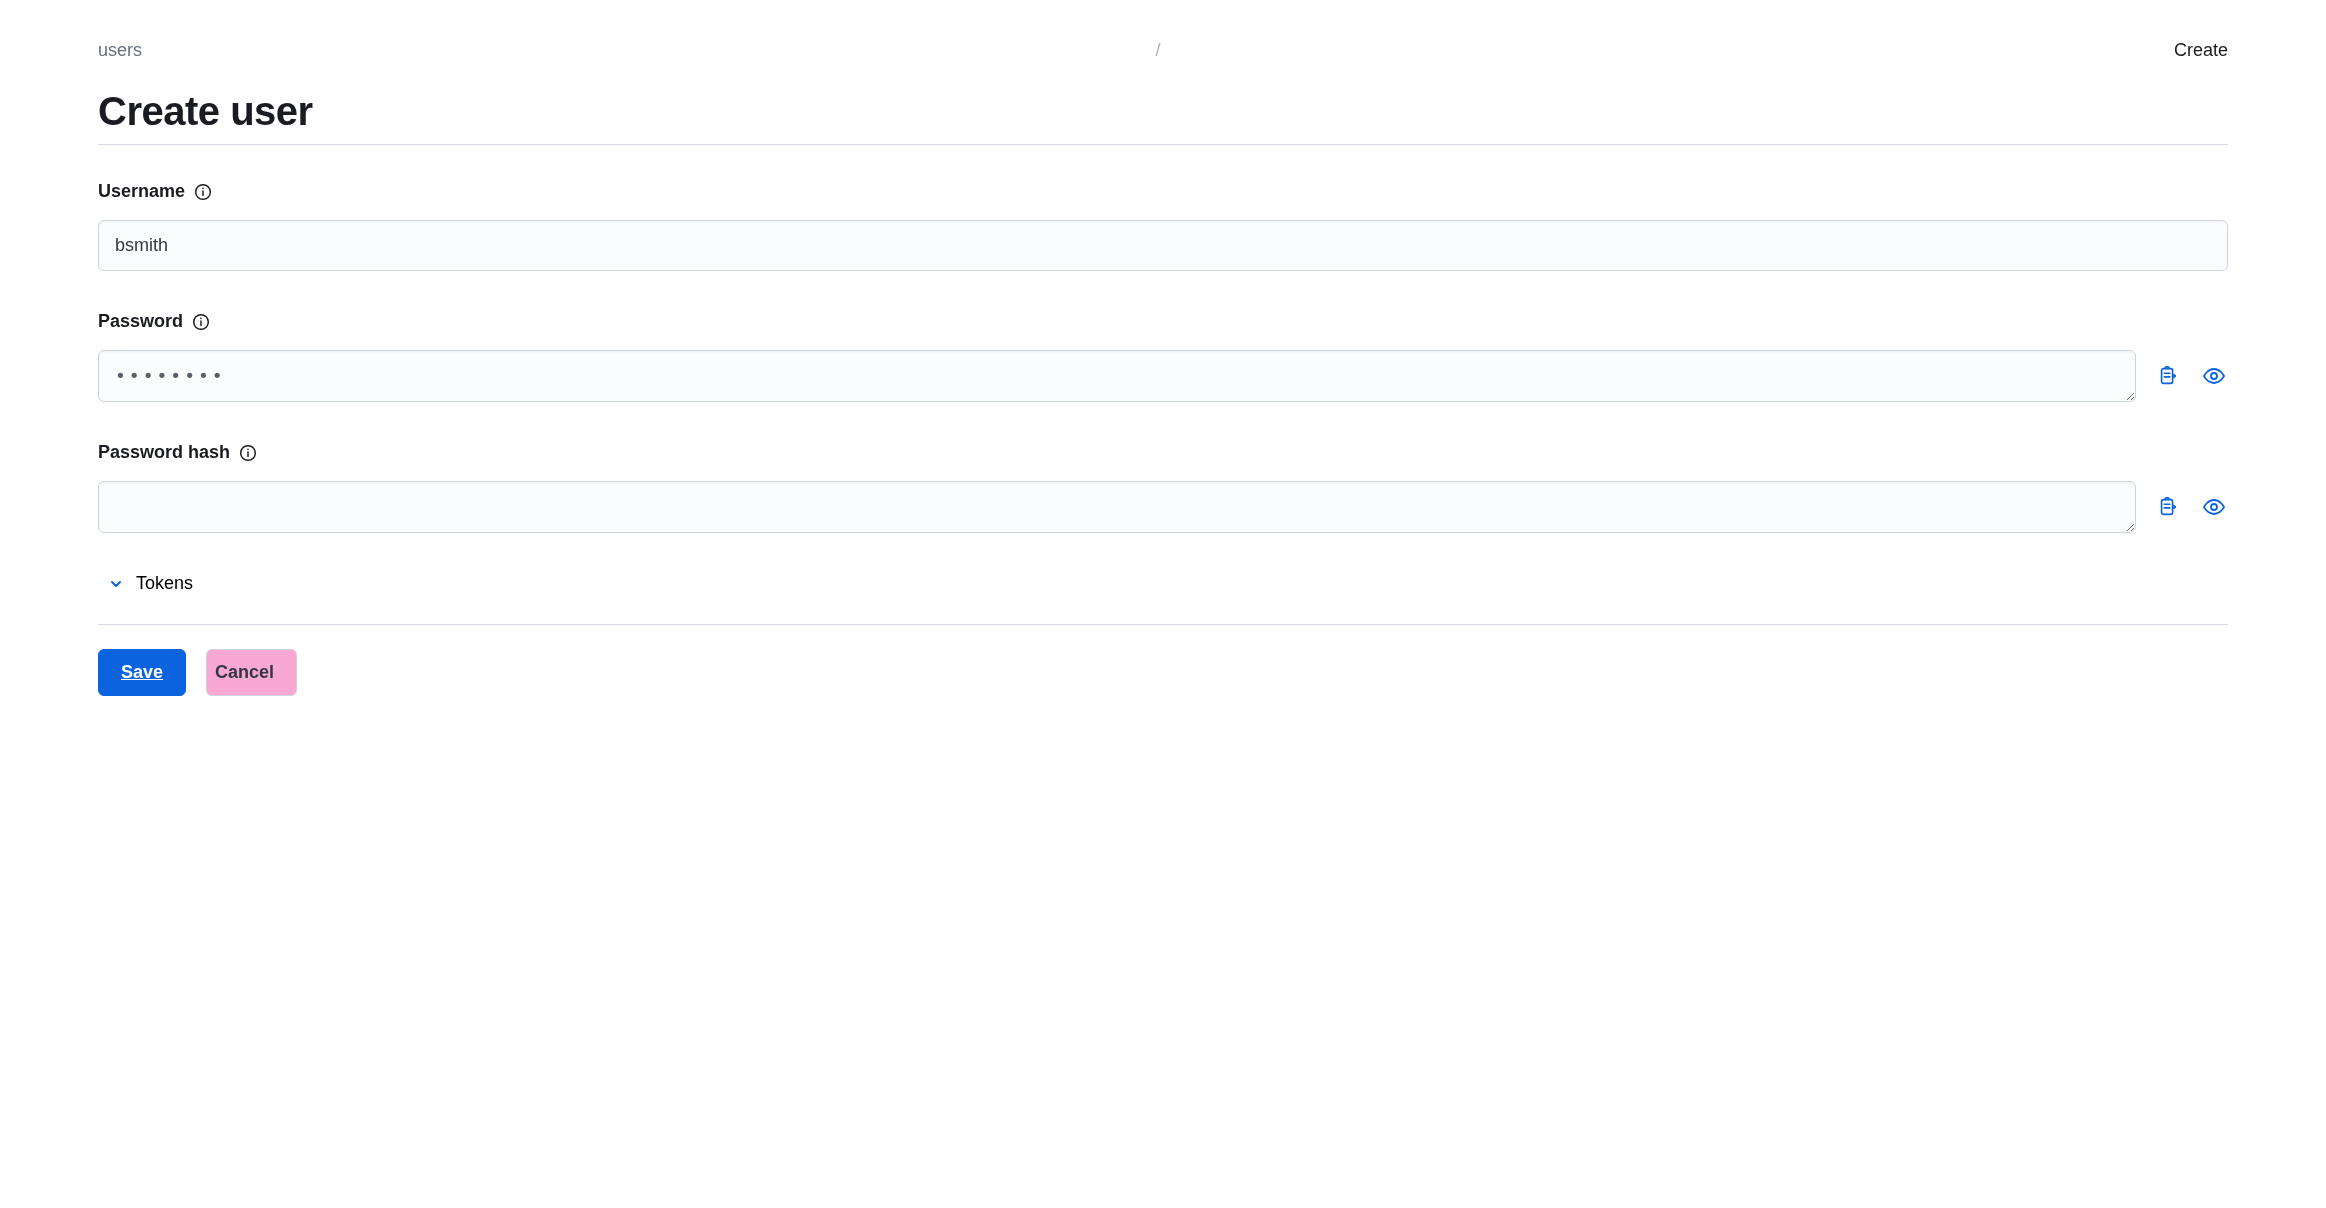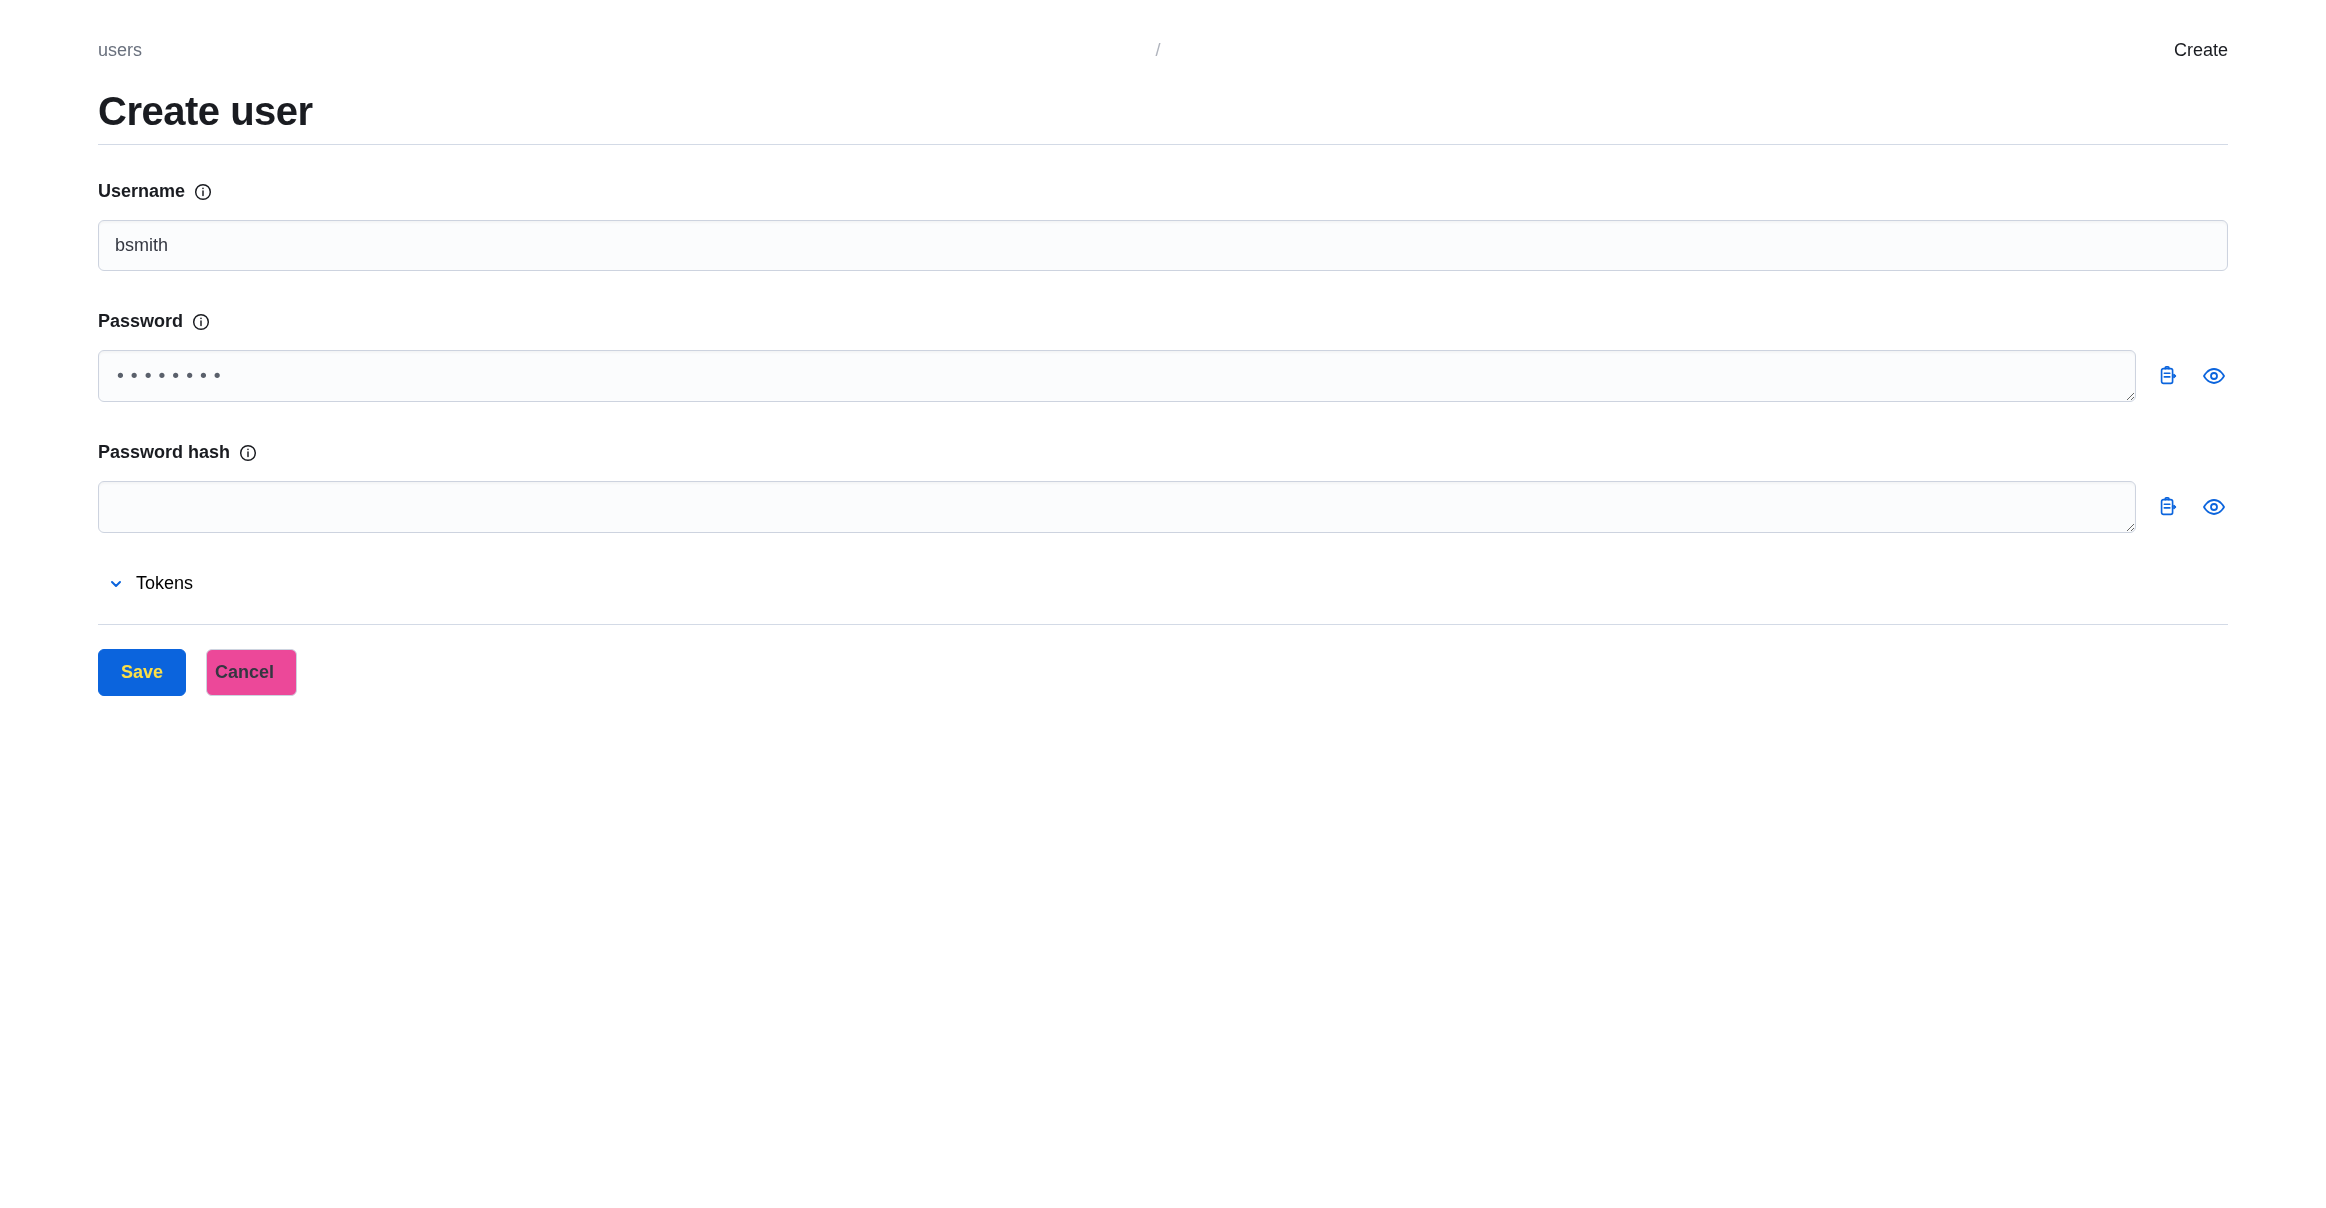--- a/index.html
+++ b/index.html
@@ -143,25 +143,26 @@
       font-size: 18px;
       font-weight: 600;
       padding: 12px 22px;
       border-radius: 6px;
       cursor: pointer;
       border: 1px solid transparent;
       font-family: inherit;
     }
     .btn-primary {
       background: #0b64dd;
-      color: #fde047;
+      color: #ffffff;
       border-color: #0b64dd;
+      text-decoration: underline;
     }
     .btn-secondary {
-      background: #ec4899;
+      background: #f9a8d4;
       color: #343741;
       border: 1px solid #cdd3df;
       padding-left: 8px;
     }
     .password-flex {
       flex: 1;
     }
   </style>
 </head>
 <body>

